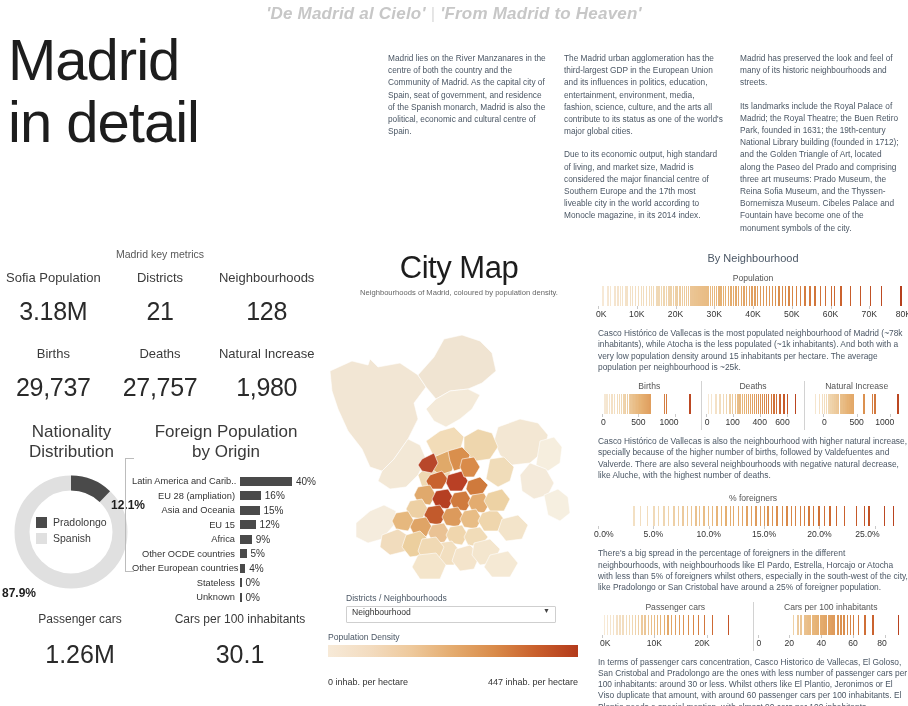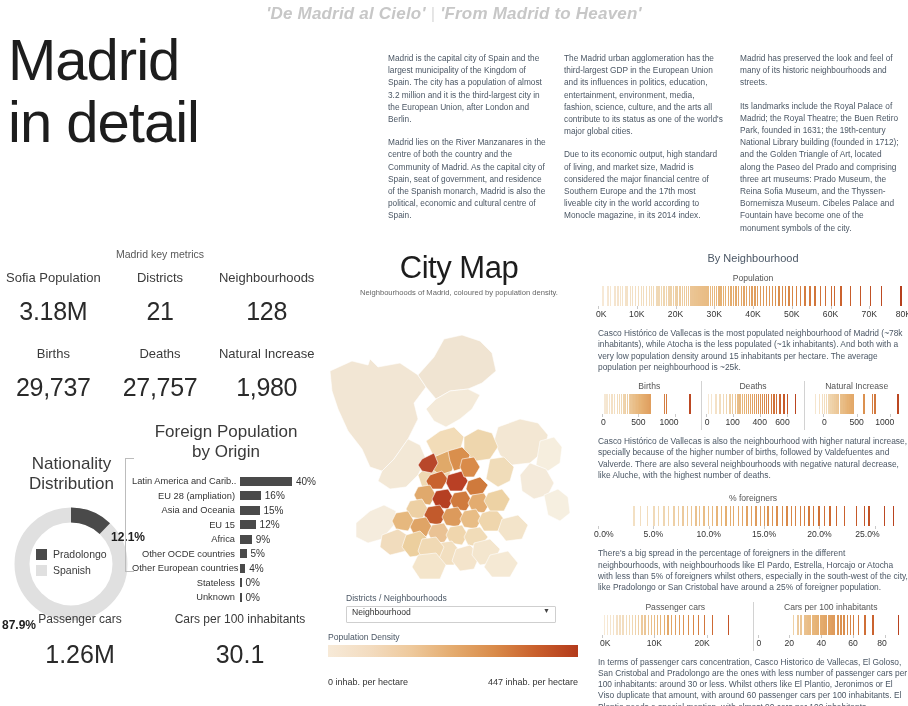--- a/index.html
+++ b/index.html
@@ -32,21 +32,21 @@
   .left{position:absolute;left:0;top:248px;width:320px;}
   .metrics-title{text-align:center;font-size:10.5px;color:#585858;margin-bottom:10px;}
   .kpi-grid{display:flex;}
   .kpi{flex:1;text-align:center;}
   .kpi-label{font-size:13px;color:#3a3a3a;}
   .kpi-value{font-size:25px;color:#2a2a2a;margin-top:12px;letter-spacing:-.3px;}
   .kpi-row2{margin-top:20px;}
 
   
   .nat-wrap{position:absolute;left:0;top:422px;width:320px;}
-  .donut-area{position:absolute;left:4px;top:0;width:135px;margin-top:32px;}
+  .donut-area{position:absolute;left:4px;top:0;width:135px;}
   .donut-head{font-size:17px;color:#3a3a3a;text-align:center;line-height:20px;}
   .donut-box{position:relative;width:135px;height:128px;margin-top:6px;}
   .pct-top{position:absolute;right:-6px;top:30px;font-size:12px;font-weight:bold;color:#1d1d1d;}
   .pct-bot{position:absolute;left:-2px;bottom:-4px;font-size:12px;font-weight:bold;color:#1d1d1d;}
   .legend-in{position:absolute;left:32px;top:48px;font-size:10.5px;color:#3a3a3a;}
   .legend-in div{display:flex;align-items:center;gap:6px;margin-bottom:4px;}
   .sw{width:11px;height:11px;display:inline-block;}
 
   .fp-area{position:absolute;left:132px;top:0;width:188px;}
   .fp-head{font-size:17px;color:#3a3a3a;text-align:center;line-height:20px;}
@@ -115,21 +115,20 @@
     <span>'From Madrid to Heaven'</span>
   </div>
 
   <div class="title-block">
     <div class="title-l1">Madrid</div>
     <div class="title-l2">in detail</div>
   </div>
 
   <div class="blurbs">
     <div class="blurb-col">
-      <p>Madrid is the capital city of Spain and the largest municipality of the Kingdom of Spain. The city has a population of almost 3.2 million and it is the third-largest city in the European Union, after London and Berlin.</p>
       <p>Madrid lies on the River Manzanares in the centre of both the country and the Community of Madrid. As the capital city of Spain, seat of government, and residence of the Spanish monarch, Madrid is also the political, economic and cultural centre of Spain.</p>
     </div>
     <div class="blurb-col">
       <p>The Madrid urban agglomeration has the third-largest GDP in the European Union and its influences in politics, education, entertainment, environment, media, fashion, science, culture, and the arts all contribute to its status as one of the world's major global cities.</p>
       <p>Due to its economic output, high standard of living, and market size, Madrid is considered the major financial centre of Southern Europe and the 17th most liveable city in the world according to Monocle magazine, in its 2014 index.</p>
     </div>
     <div class="blurb-col">
       <p>Madrid has preserved the look and feel of many of its historic neighbourhoods and streets.</p>
       <p>Its landmarks include the Royal Palace of Madrid; the Royal Theatre; the Buen Retiro Park, founded in 1631; the 19th-century National Library building (founded in 1712); and the Golden Triangle of Art, located along the Paseo del Prado and comprising three art museums: Prado Museum, the Reina Sofia Museum, and the Thyssen-Bornemisza Museum. Cibeles Palace and Fountain have become one of the monument symbols of the city.</p>
     </div>

